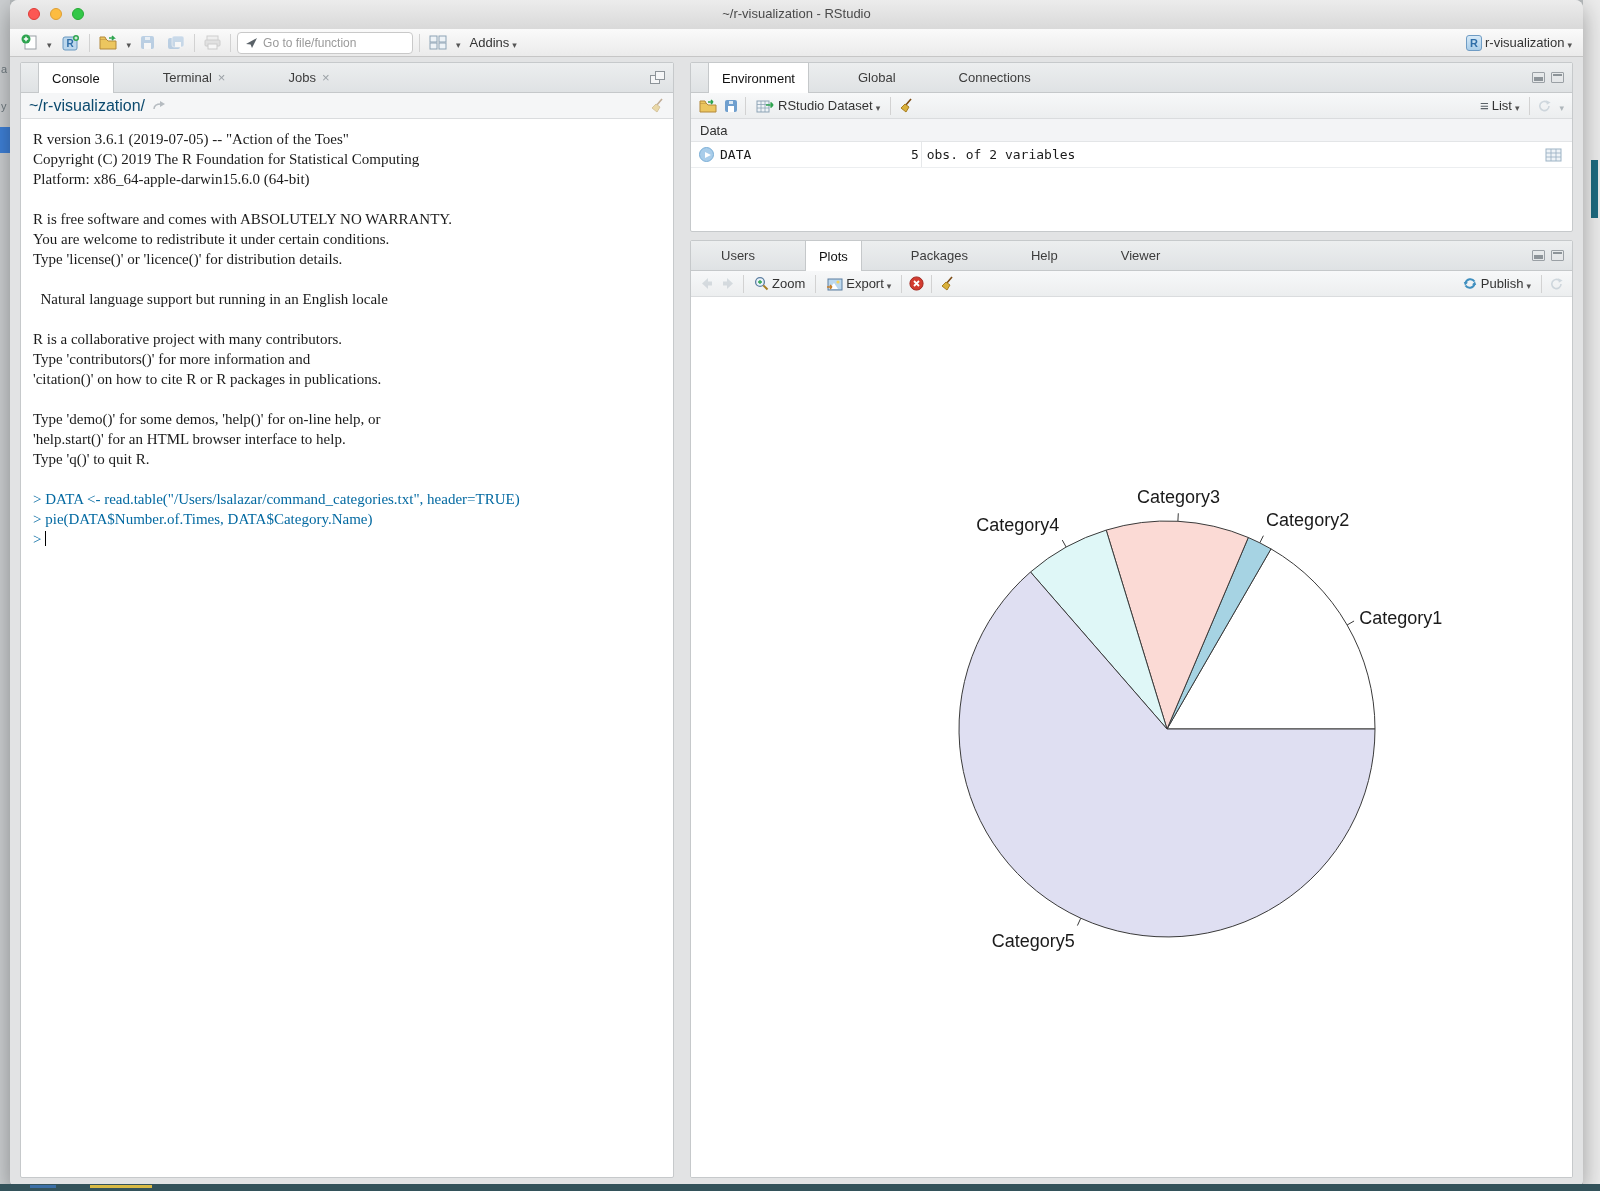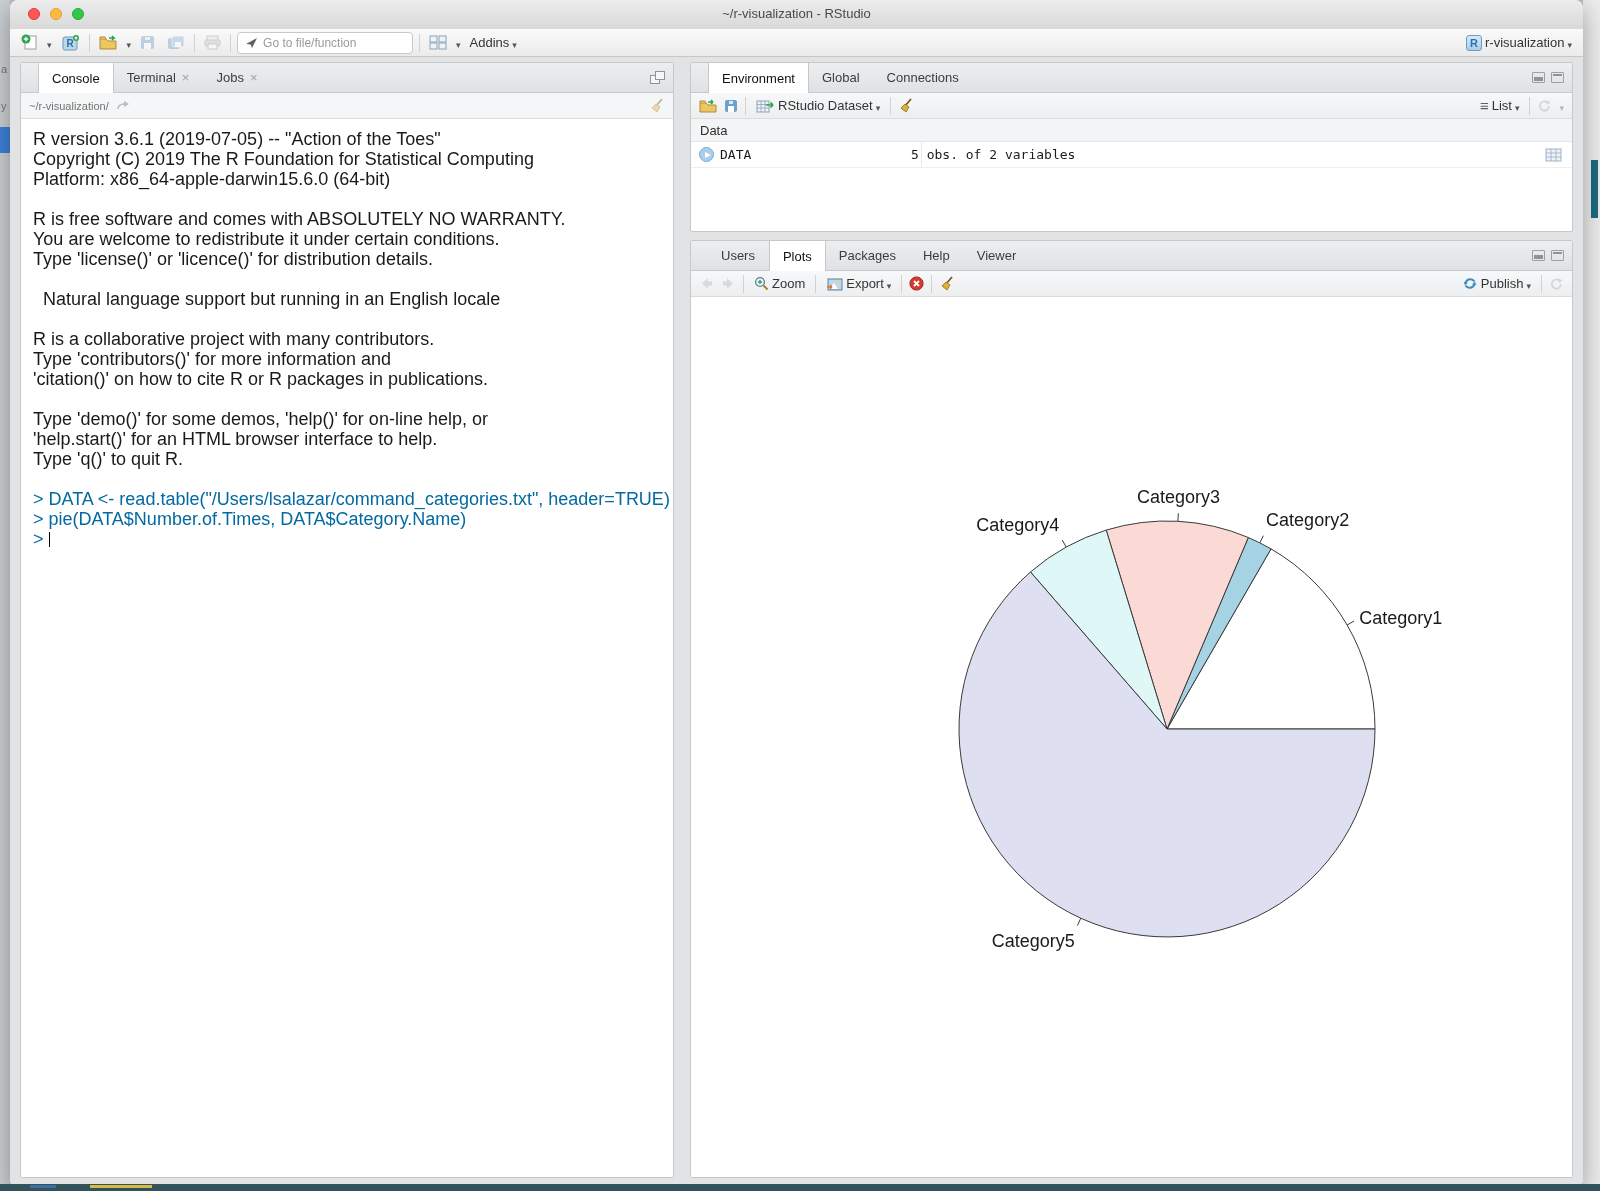--- a/index.html
+++ b/index.html
@@ -43,42 +43,42 @@
   .spacer { flex:1; }
   .disabled { opacity:.42; }
 
   
   .card { position:absolute; background:#fff; border:1px solid #c6c9cb; border-radius:2px; overflow:hidden; }
   .card-console { left:10px; top:62px;  width:654px; height:1116px; }
   .card-env     { left:680px; top:62px;  width:883px; height:170px; }
   .card-plots   { left:680px; top:240px; width:883px; height:938px; }
 
   .tabstrip { height:30px; background:linear-gradient(#eceeef,#dfe2e4); border-bottom:1px solid #c5c8ca;
-              display:flex; align-items:stretch; padding-left:17px; }
+              display:flex; align-items:stretch; padding-left:17px;gap:36px; }
   .tab { display:flex; align-items:center; gap:6px; padding:0 13px; font-size:13px; color:#3c3c3c;
          border-right:1px solid transparent; }
   .tab.active { background:#fff; border-right:1px solid #c5c8ca; border-left:1px solid #c5c8ca;
                 color:#111; margin-bottom:-1px; }
   .tab .close::after { content:"×"; color:#9aa0a5; font-size:13px; line-height:1; }
   .strip-right { margin-left:auto; display:flex; align-items:center; gap:6px; padding-right:8px; }
 
   .winbtn-min, .winbtn-max { width:13px; height:11px; border:1px solid #9aa0a5; border-radius:1px; position:relative; }
   .winbtn-min::after { content:""; position:absolute; left:1px; right:1px; bottom:1px; height:4px; background:#8d9499; }
   .winbtn-max::after { content:""; position:absolute; left:1px; right:1px; top:1px; height:2px; background:#8d9499; }
   .panes-icon { width:15px; height:13px; position:relative; }
   .panes-icon i { position:absolute; border:1px solid #8d9499; background:#f5f6f7; }
   .panes-icon i:first-child { left:0; bottom:0; width:10px; height:9px; }
   .panes-icon i:last-child  { right:0; top:0; width:10px; height:9px; }
 
   .subbar { height:26px; background:linear-gradient(#f7f8f9,#eceeef); border-bottom:1px solid #dadcde;
             display:flex; align-items:center; padding:0 8px; gap:7px; }
-  .path-text { font-size:11px; color:#737373; }
-
-  
-  .console-body { padding:10px 12px 0 12px; font-family:Liberation Sans, sans-serif; font-size:18px;
+  .path-text { font-size:16px; color:#0c4a6e; }
+
+  
+  .console-body { padding:10px 12px 0 12px; font-family:Liberation Serif, serif; font-size:15px;
                   line-height:20px; color:#1a1a1a; white-space:pre; }
   .console-body .in { color:#0369a1; }
   .cursor { display:inline-block; width:1px; height:15px; background:#000; vertical-align:-2px; }
 
   
   .scope-row { height:27px; background:#fff; border-bottom:1px solid #e3e5e7; display:flex; align-items:center;
                padding:0 8px; gap:7px; }
   .globalenv-icon { width:16px; height:16px; position:relative; }
   .globalenv-icon i { position:absolute; width:9px; height:9px; border-radius:2px; }
   .globalenv-icon .g { left:1px; top:1px; background:#52b35c; }

